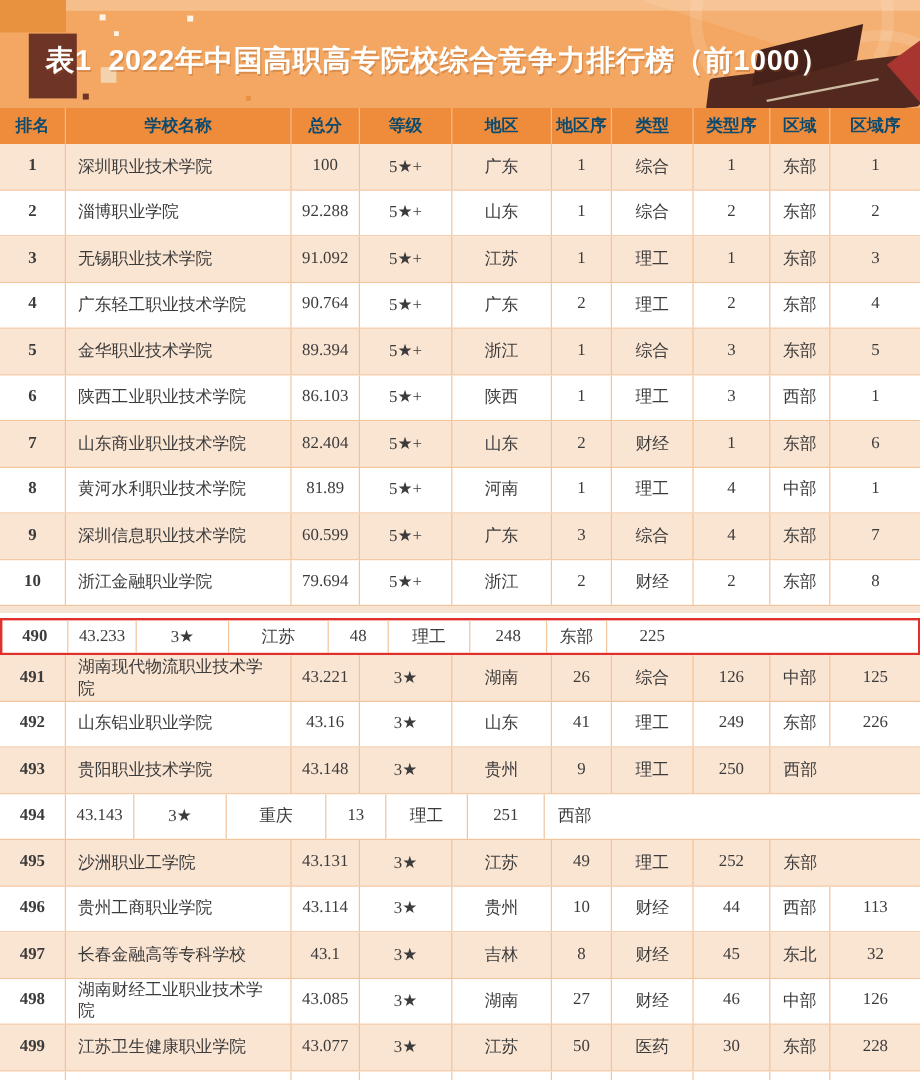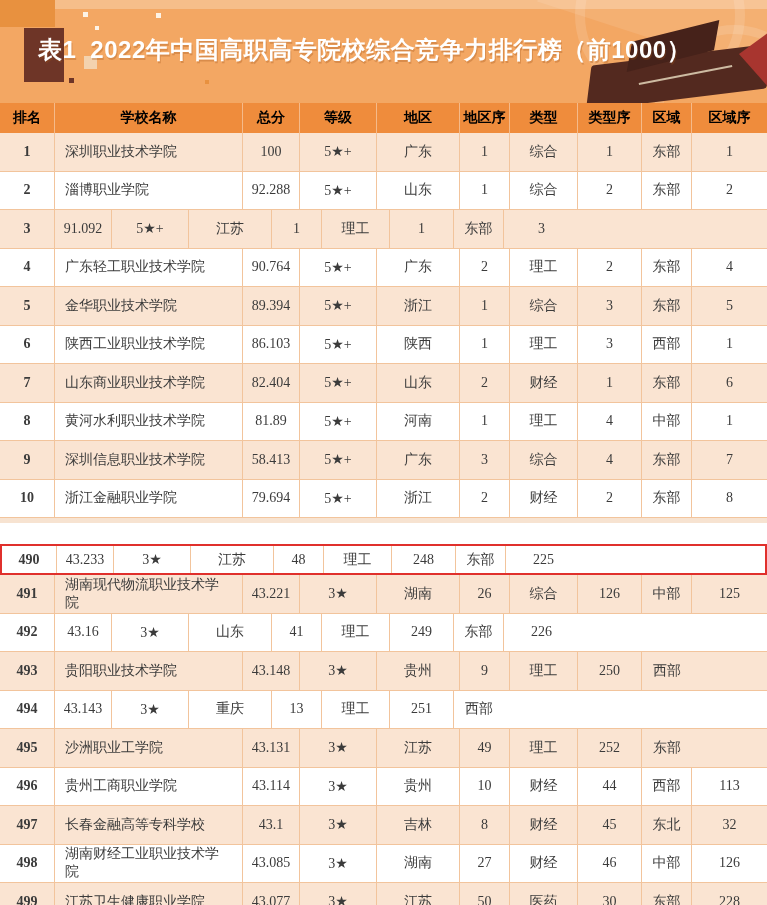--- a/index.html
+++ b/index.html
@@ -8,21 +8,21 @@
     --banner-orange:#f3a763;
     --peach:#fae4d2;
     --red:#e0302c;
     --ink:#3b3b3b;
   }
   html,body{margin:0;padding:0;background:#fff;}
   .page{position:relative;width:767px;height:905px;overflow:hidden;background:#fff;
         font-family:"Liberation Sans","DejaVu Sans",sans-serif;}
 
   
-  .banner{position:relative;width:767px;height:103px;background:var(--banner-orange);overflow:hidden;}
+  .banner{position:relative;width:767px;height:90px;background:var(--banner-orange);overflow:hidden;}
   .deco-topstrip{position:absolute;left:55px;top:0;right:0;height:9px;background:#f6be8a;}
   .deco-topleft{position:absolute;left:0;top:0;width:55px;height:27px;background:#e8913f;}
   .deco-lightband{position:absolute;left:545px;top:-48px;width:280px;height:95px;
                   background:rgba(255,255,255,0.10);transform:rotate(18deg);}
   .deco-circle1{position:absolute;left:575px;top:-70px;width:150px;height:150px;border-radius:50%;
                 border:10px solid rgba(255,255,255,0.13);}
   .deco-circle2{position:absolute;left:655px;top:25px;width:140px;height:140px;border-radius:50%;
                 border:9px solid rgba(255,255,255,0.13);}
   .deco-brown-square{position:absolute;left:24px;top:28px;width:40px;height:54px;background:#6e3527;}
   .deco-beige-square{position:absolute;left:84px;top:56px;width:13px;height:13px;background:#f3d2ae;}
@@ -41,41 +41,41 @@
   .deco-red-tri{position:absolute;right:-2px;top:32px;width:0;height:0;
                 border-top:22px solid transparent;border-bottom:34px solid transparent;
                 border-right:30px solid #a8352f;}
   .title-line{position:relative;display:flex;align-items:center;gap:14px;
               padding:34px 0 0 38px;color:#fff;font-weight:800;font-size:24px;
               letter-spacing:0.5px;white-space:nowrap;
               text-shadow:1px 2px 0 rgba(160,80,20,0.30);}
 
   
   .thead{display:flex;width:767px;height:30px;background:var(--header-orange);box-sizing:border-box;}
-  .hcell{display:flex;align-items:center;justify-content:center;color:#000000;
+  .hcell{display:flex;align-items:center;justify-content:center;color:#0c4a6e;
          font-weight:bold;font-size:14px;box-sizing:border-box;
          border-right:1px solid rgba(255,255,255,0.40);}
   .hcell:last-child{border-right:none;}
 
   .trow{display:flex;width:767px;height:38.5px;box-sizing:border-box;border-bottom:1px solid var(--bd);}
   .trow.peach{background:var(--peach);}
   .trow.white{background:#ffffff;}
   .cell{display:flex;align-items:center;justify-content:center;color:var(--ink);
         font-family:"Liberation Serif","DejaVu Serif",serif;font-size:14px;
         box-sizing:border-box;border-right:1px solid var(--bd);overflow:hidden;}
   .cell:last-child{border-right:none;}
   .cell.c0{font-weight:bold;}
   .cell.c1{justify-content:flex-start;padding:0 10px;}
 
   .c0{width:55px;}.c1{width:188px;}.c2{width:57px;}.c3{width:77px;}.c4{width:83px;}
   .c5{width:50px;}.c6{width:68px;}.c7{width:64px;}.c8{width:50px;}.c9{width:75px;}
 
   .gap{width:767px;height:10px;background:linear-gradient(#f7e3d1 55%,#ffffff 55%);
        box-sizing:border-box;border-bottom:0;}
-  .trow.highlight{height:31px;background:#fff;border:2px solid var(--red);margin-top:16px;}
+  .trow.highlight{height:31px;background:#fff;border:2px solid var(--red);}
   .trow.highlight .cell{border-right:1px solid var(--bd);}
   .trow.highlight .cell:last-child{border-right:none;font-family:Liberation Serif, serif;}
   .trow.edge{height:7.5px;border-bottom:none;}
   .trow.edge .cell{font-size:0;}
 </style>
 </head>
 <body>
 
 <div class="page">
 
@@ -135,20 +135,21 @@
         <div class="cell c3">5★+</div>
         <div class="cell c4">山东</div>
         <div class="cell c5">1</div>
         <div class="cell c6">综合</div>
         <div class="cell c7">2</div>
         <div class="cell c8">东部</div>
         <div class="cell c9">2</div>
       </div>
       <div class="trow peach">
         <div class="cell c0">3</div>
+        <div class="cell c1">无锡职业技术学院</div>
         <div class="cell c2">91.092</div>
         <div class="cell c3">5★+</div>
         <div class="cell c4">江苏</div>
         <div class="cell c5">1</div>
         <div class="cell c6">理工</div>
         <div class="cell c7">1</div>
         <div class="cell c8">东部</div>
         <div class="cell c9">3</div>
       </div>
       <div class="trow white">
@@ -207,21 +208,21 @@
         <div class="cell c4">河南</div>
         <div class="cell c5">1</div>
         <div class="cell c6">理工</div>
         <div class="cell c7">4</div>
         <div class="cell c8">中部</div>
         <div class="cell c9">1</div>
       </div>
       <div class="trow peach">
         <div class="cell c0">9</div>
         <div class="cell c1">深圳信息职业技术学院</div>
-        <div class="cell c2">58.413</div>
+        <div class="cell c2">60.599</div>
         <div class="cell c3">5★+</div>
         <div class="cell c4">广东</div>
         <div class="cell c5">3</div>
         <div class="cell c6">综合</div>
         <div class="cell c7">4</div>
         <div class="cell c8">东部</div>
         <div class="cell c9">7</div>
       </div>
       <div class="trow white">
         <div class="cell c0">10</div>
@@ -254,20 +255,21 @@
         <div class="cell c3">3★</div>
         <div class="cell c4">湖南</div>
         <div class="cell c5">26</div>
         <div class="cell c6">综合</div>
         <div class="cell c7">126</div>
         <div class="cell c8">中部</div>
         <div class="cell c9">125</div>
       </div>
       <div class="trow white">
         <div class="cell c0">492</div>
+        <div class="cell c1">山东铝业职业学院</div>
         <div class="cell c2">43.16</div>
         <div class="cell c3">3★</div>
         <div class="cell c4">山东</div>
         <div class="cell c5">41</div>
         <div class="cell c6">理工</div>
         <div class="cell c7">249</div>
         <div class="cell c8">东部</div>
         <div class="cell c9">226</div>
       </div>
       <div class="trow peach">

